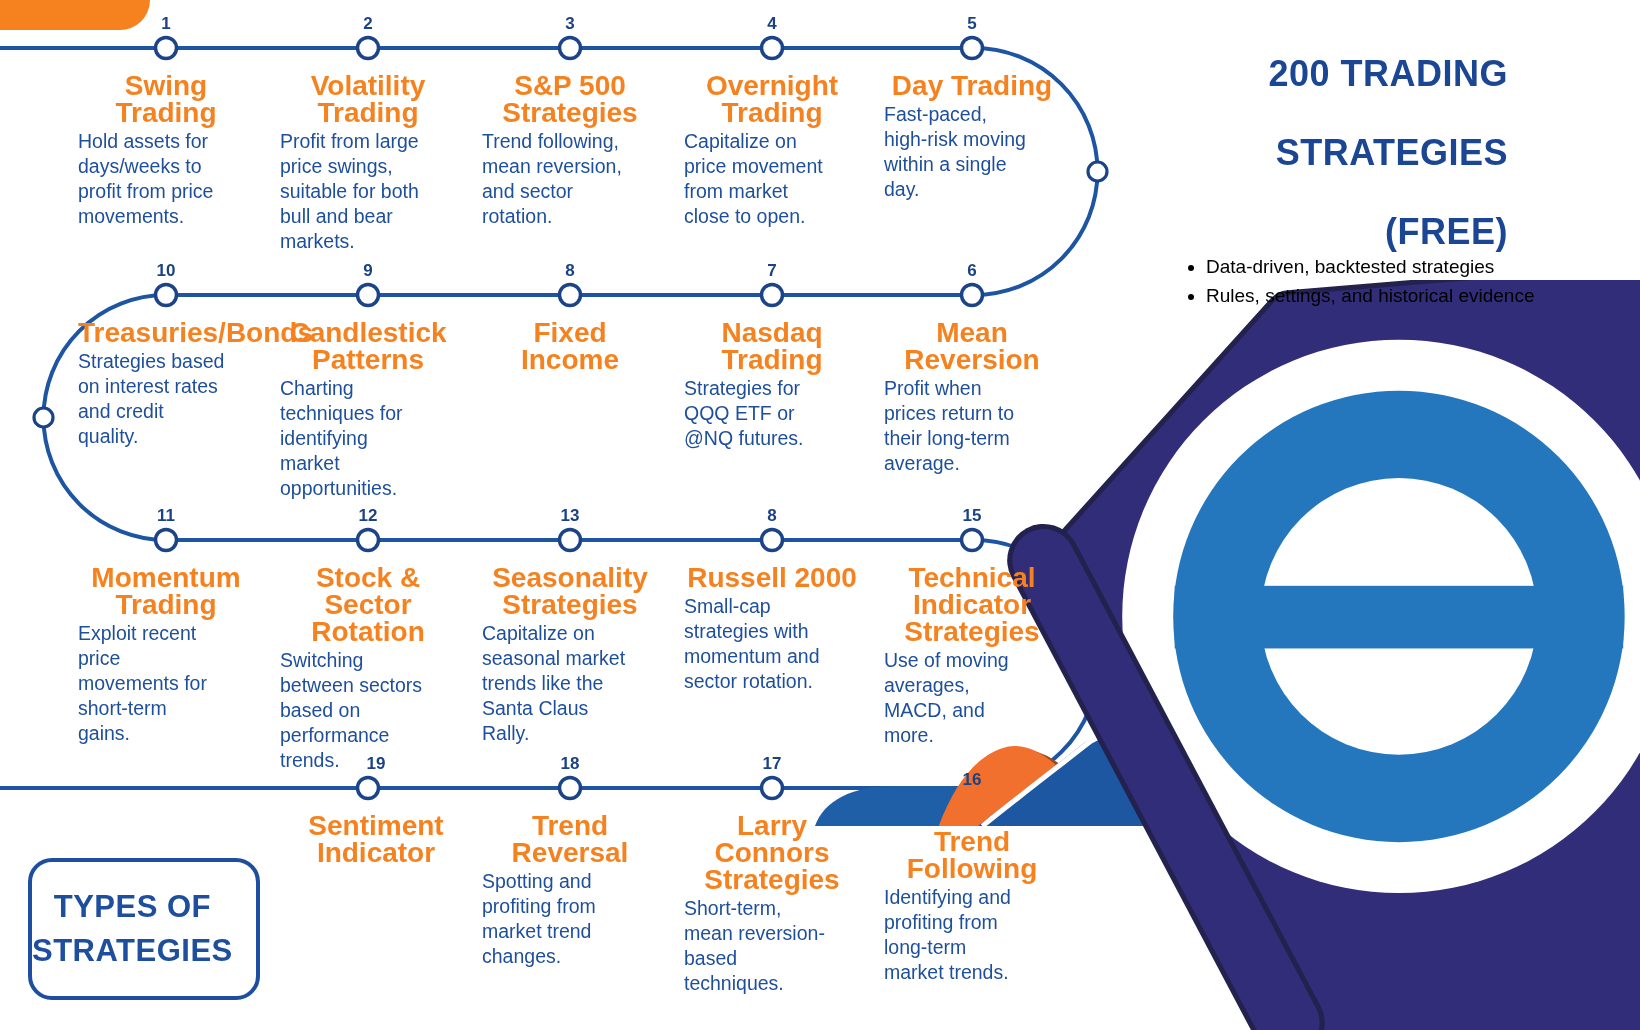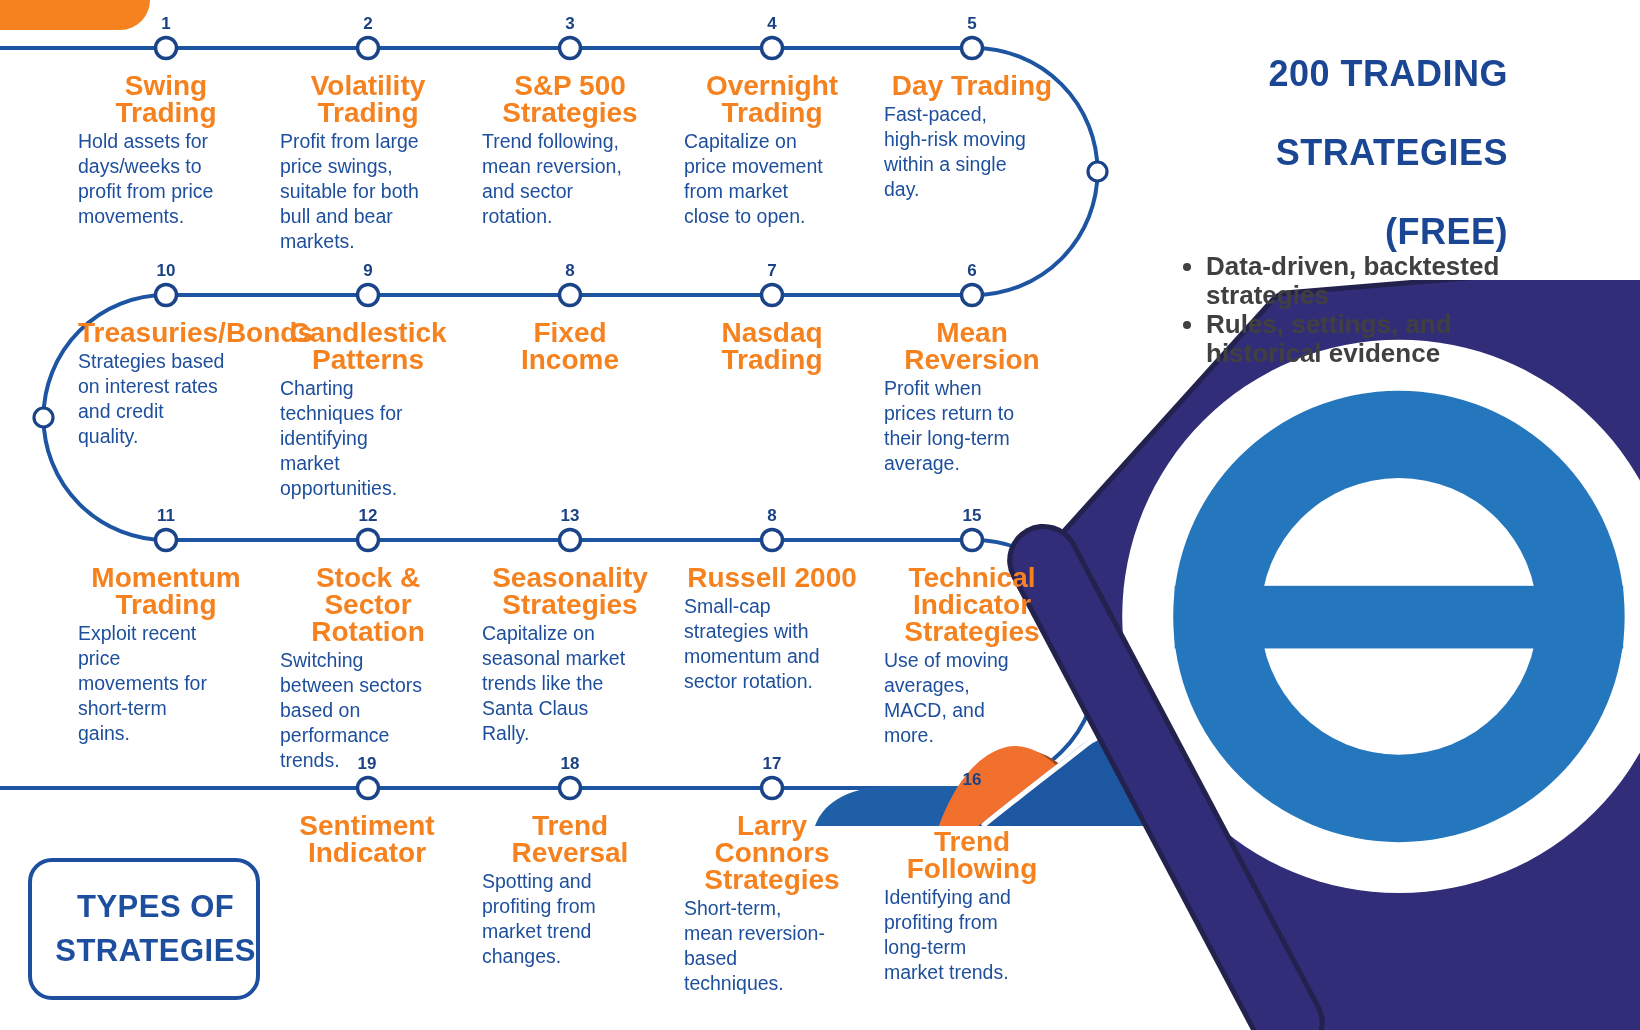--- a/index.html
+++ b/index.html
@@ -28,28 +28,28 @@
     white-space:pre-line;text-align:left;
   }
   
   .main-title{
     position:absolute;top:34px;right:132px;width:360px;
     font-size:36px;line-height:79px;font-weight:700;color:#1B4693;
     text-align:right;white-space:pre-line;letter-spacing:.5px;
   }
   .features{
     position:absolute;left:1180px;top:252px;width:352px;margin:0;
-    padding:0 0 0 26px;color:#404040;font-size:26px;line-height:29px;font-weight:bold;
+    padding:0 0 0 26px;color:#000000;font-size:19px;line-height:29px;
   }
   .features li{margin:0;}
   
   .types-box{
     position:absolute;left:28px;top:858px;width:232px;height:142px;
     border:4px solid #1D4F9E;border-radius:24px;
-    display:flex;align-items:center;justify-content:flex-end;
+    display:flex;align-items:center;justify-content:flex-start;
     box-sizing:border-box;
   }
   .types-box .label{
     font-size:31px;font-weight:700;color:#1D4F9E;text-align:center;
     white-space:pre-line;line-height:44px;letter-spacing:.5px;
   }
   #brand-art{position:absolute;left:780px;top:280px;}
 </style>
 </head>
 <body>
@@ -177,20 +177,23 @@
     <div class="num">6</div>
     <div class="title">Mean Reversion</div>
     <div class="desc">Profit when
 prices return to
 their long-term
 average.</div>
   </div>
       <div class="item" style="left: 684px; top: 261px;">
     <div class="num">7</div>
     <div class="title">Nasdaq Trading</div>
+    <div class="desc">Strategies for
+QQQ ETF or
+@NQ futures.</div>
   </div>
       <div class="item" style="left: 482px; top: 261px;">
     <div class="num">8</div>
     <div class="title">Fixed Income</div>
   </div>
       <div class="item" style="left: 280px; top: 261px;">
     <div class="num">9</div>
     <div class="title">Candlestick
 Patterns</div>
     <div class="desc">Charting
@@ -273,19 +276,19 @@
 techniques.</div>
   </div>
       <div class="item" style="left: 482px; top: 754px;">
     <div class="num">18</div>
     <div class="title">Trend Reversal</div>
     <div class="desc">Spotting and
 profiting from
 market trend
 changes.</div>
   </div>
-      <div class="item" style="left: 279px; top: 754px;">
+      <div class="item" style="left: 288px; top: 754px;">
     <div class="num">19</div>
     <div class="title">Sentiment
 Indicator</div>
   </div>
     </div>
 </div>
 
 </body></html>

